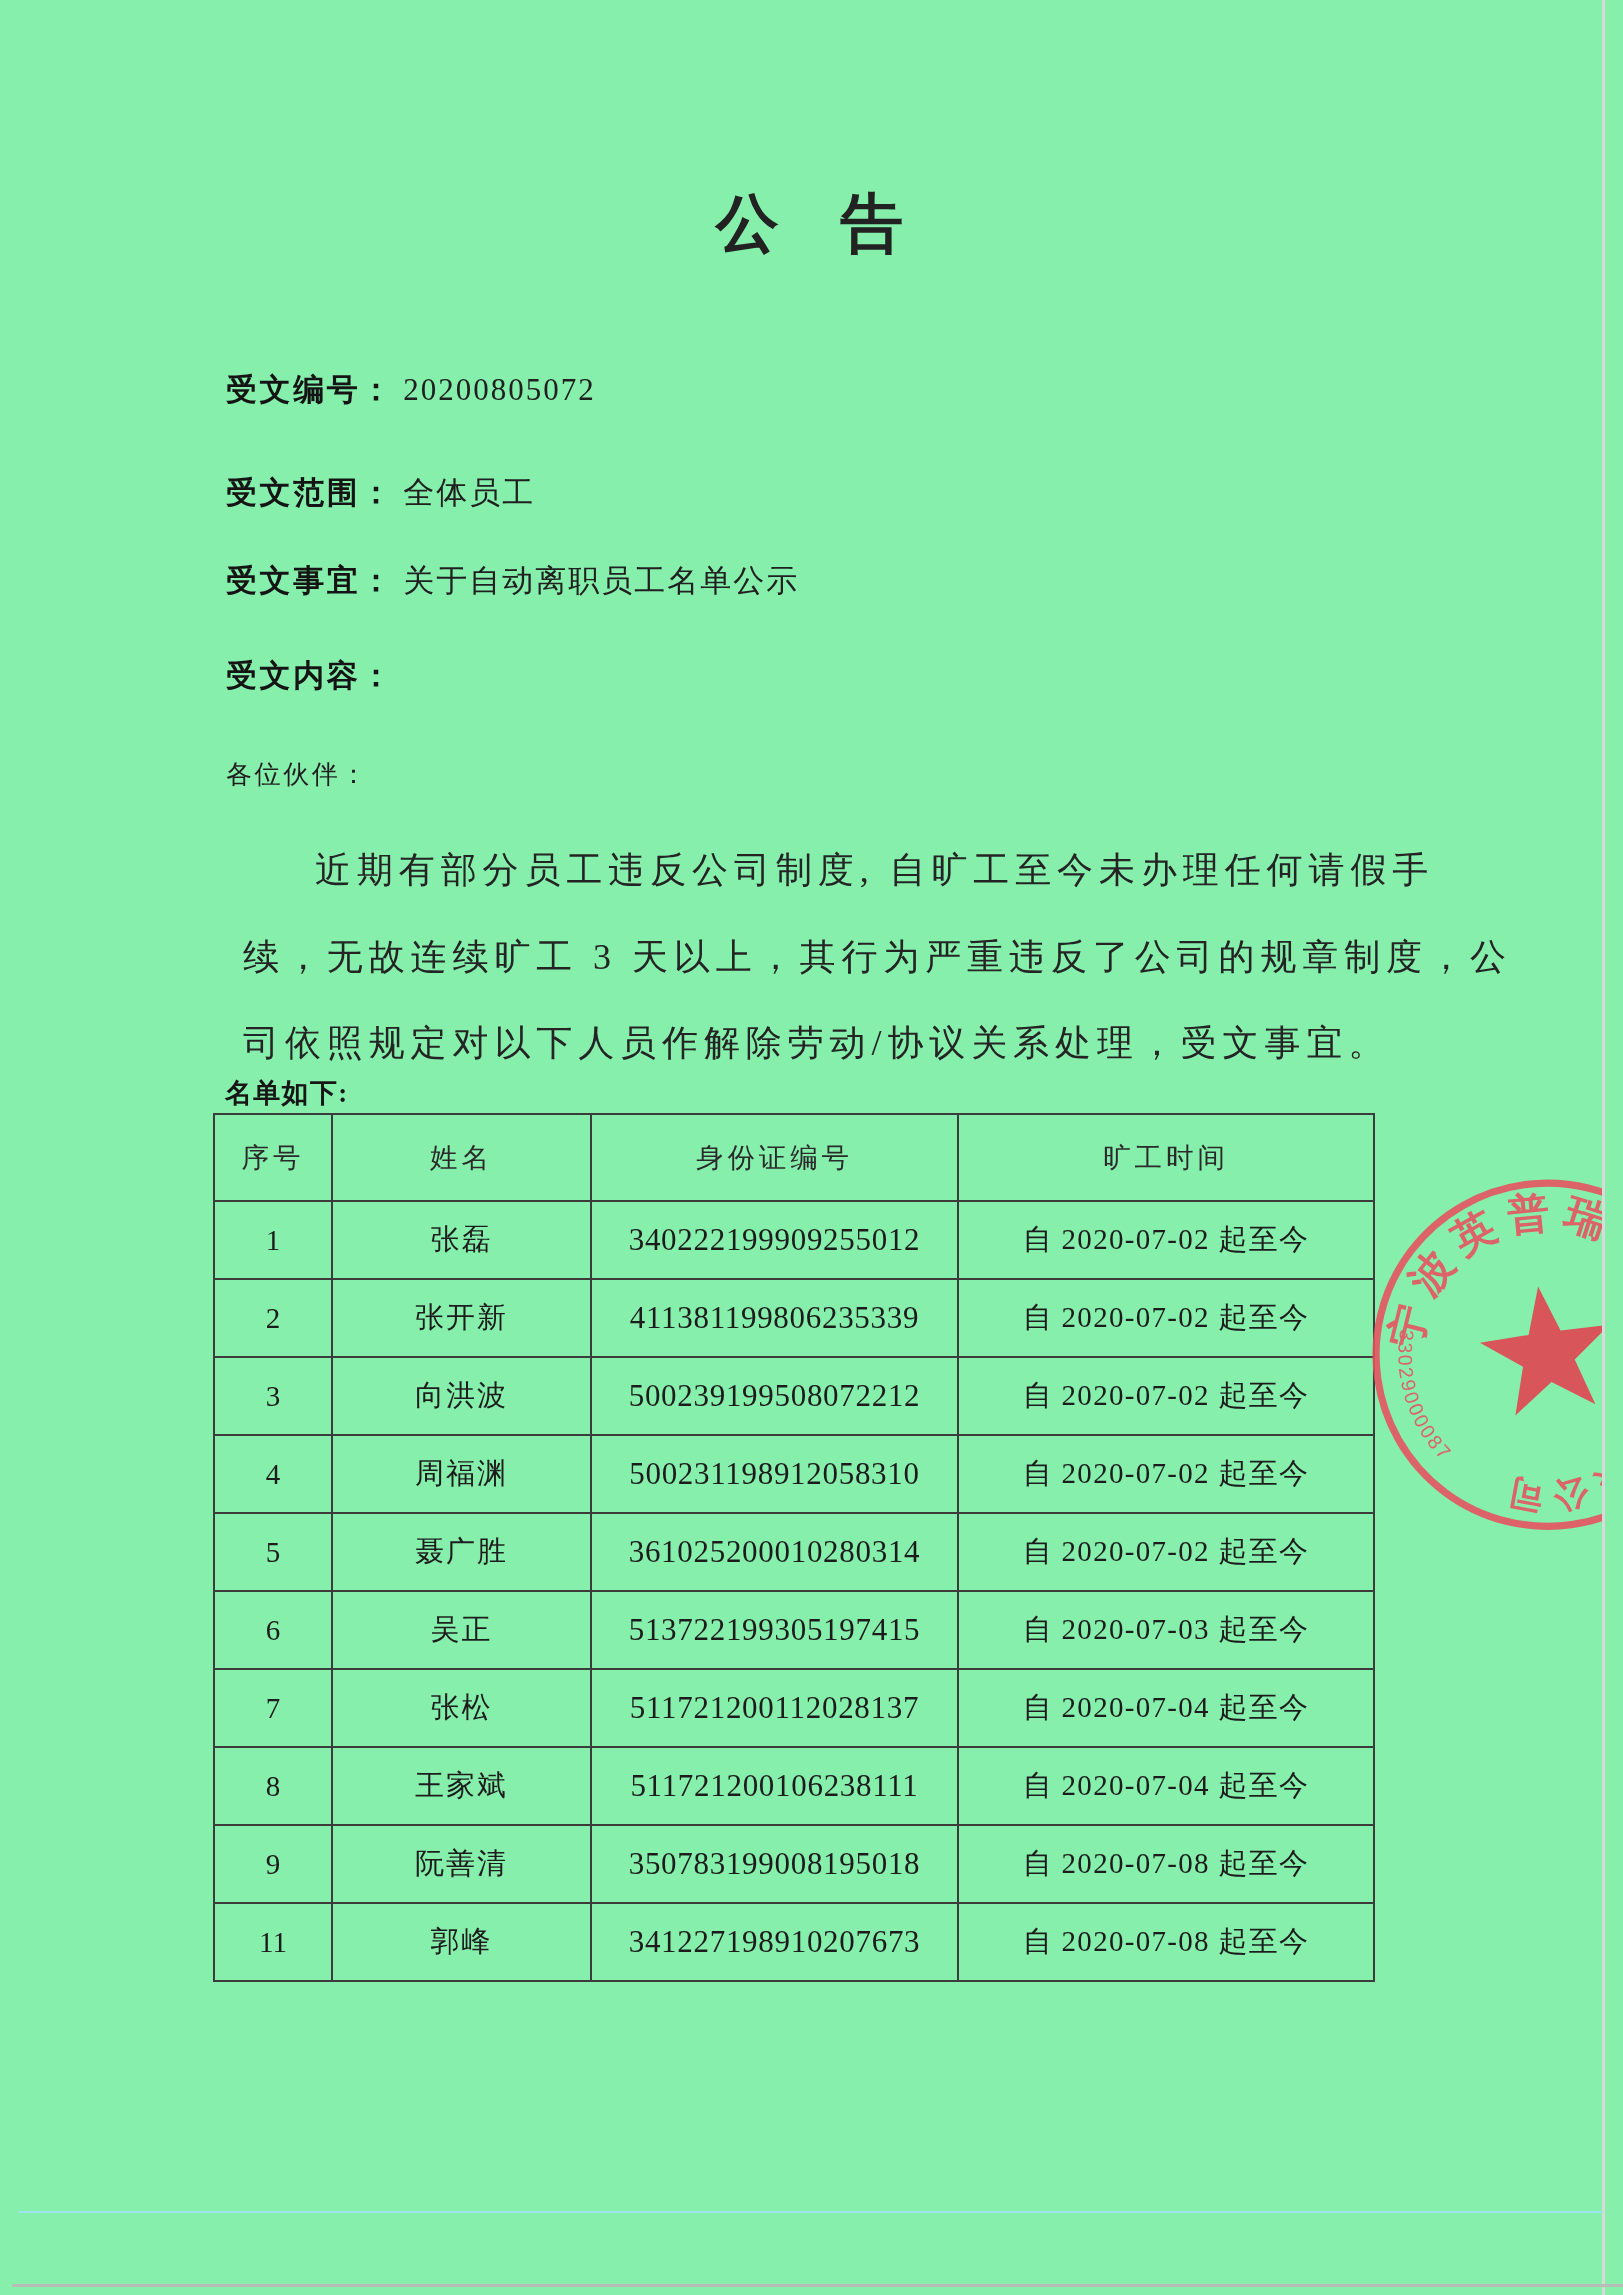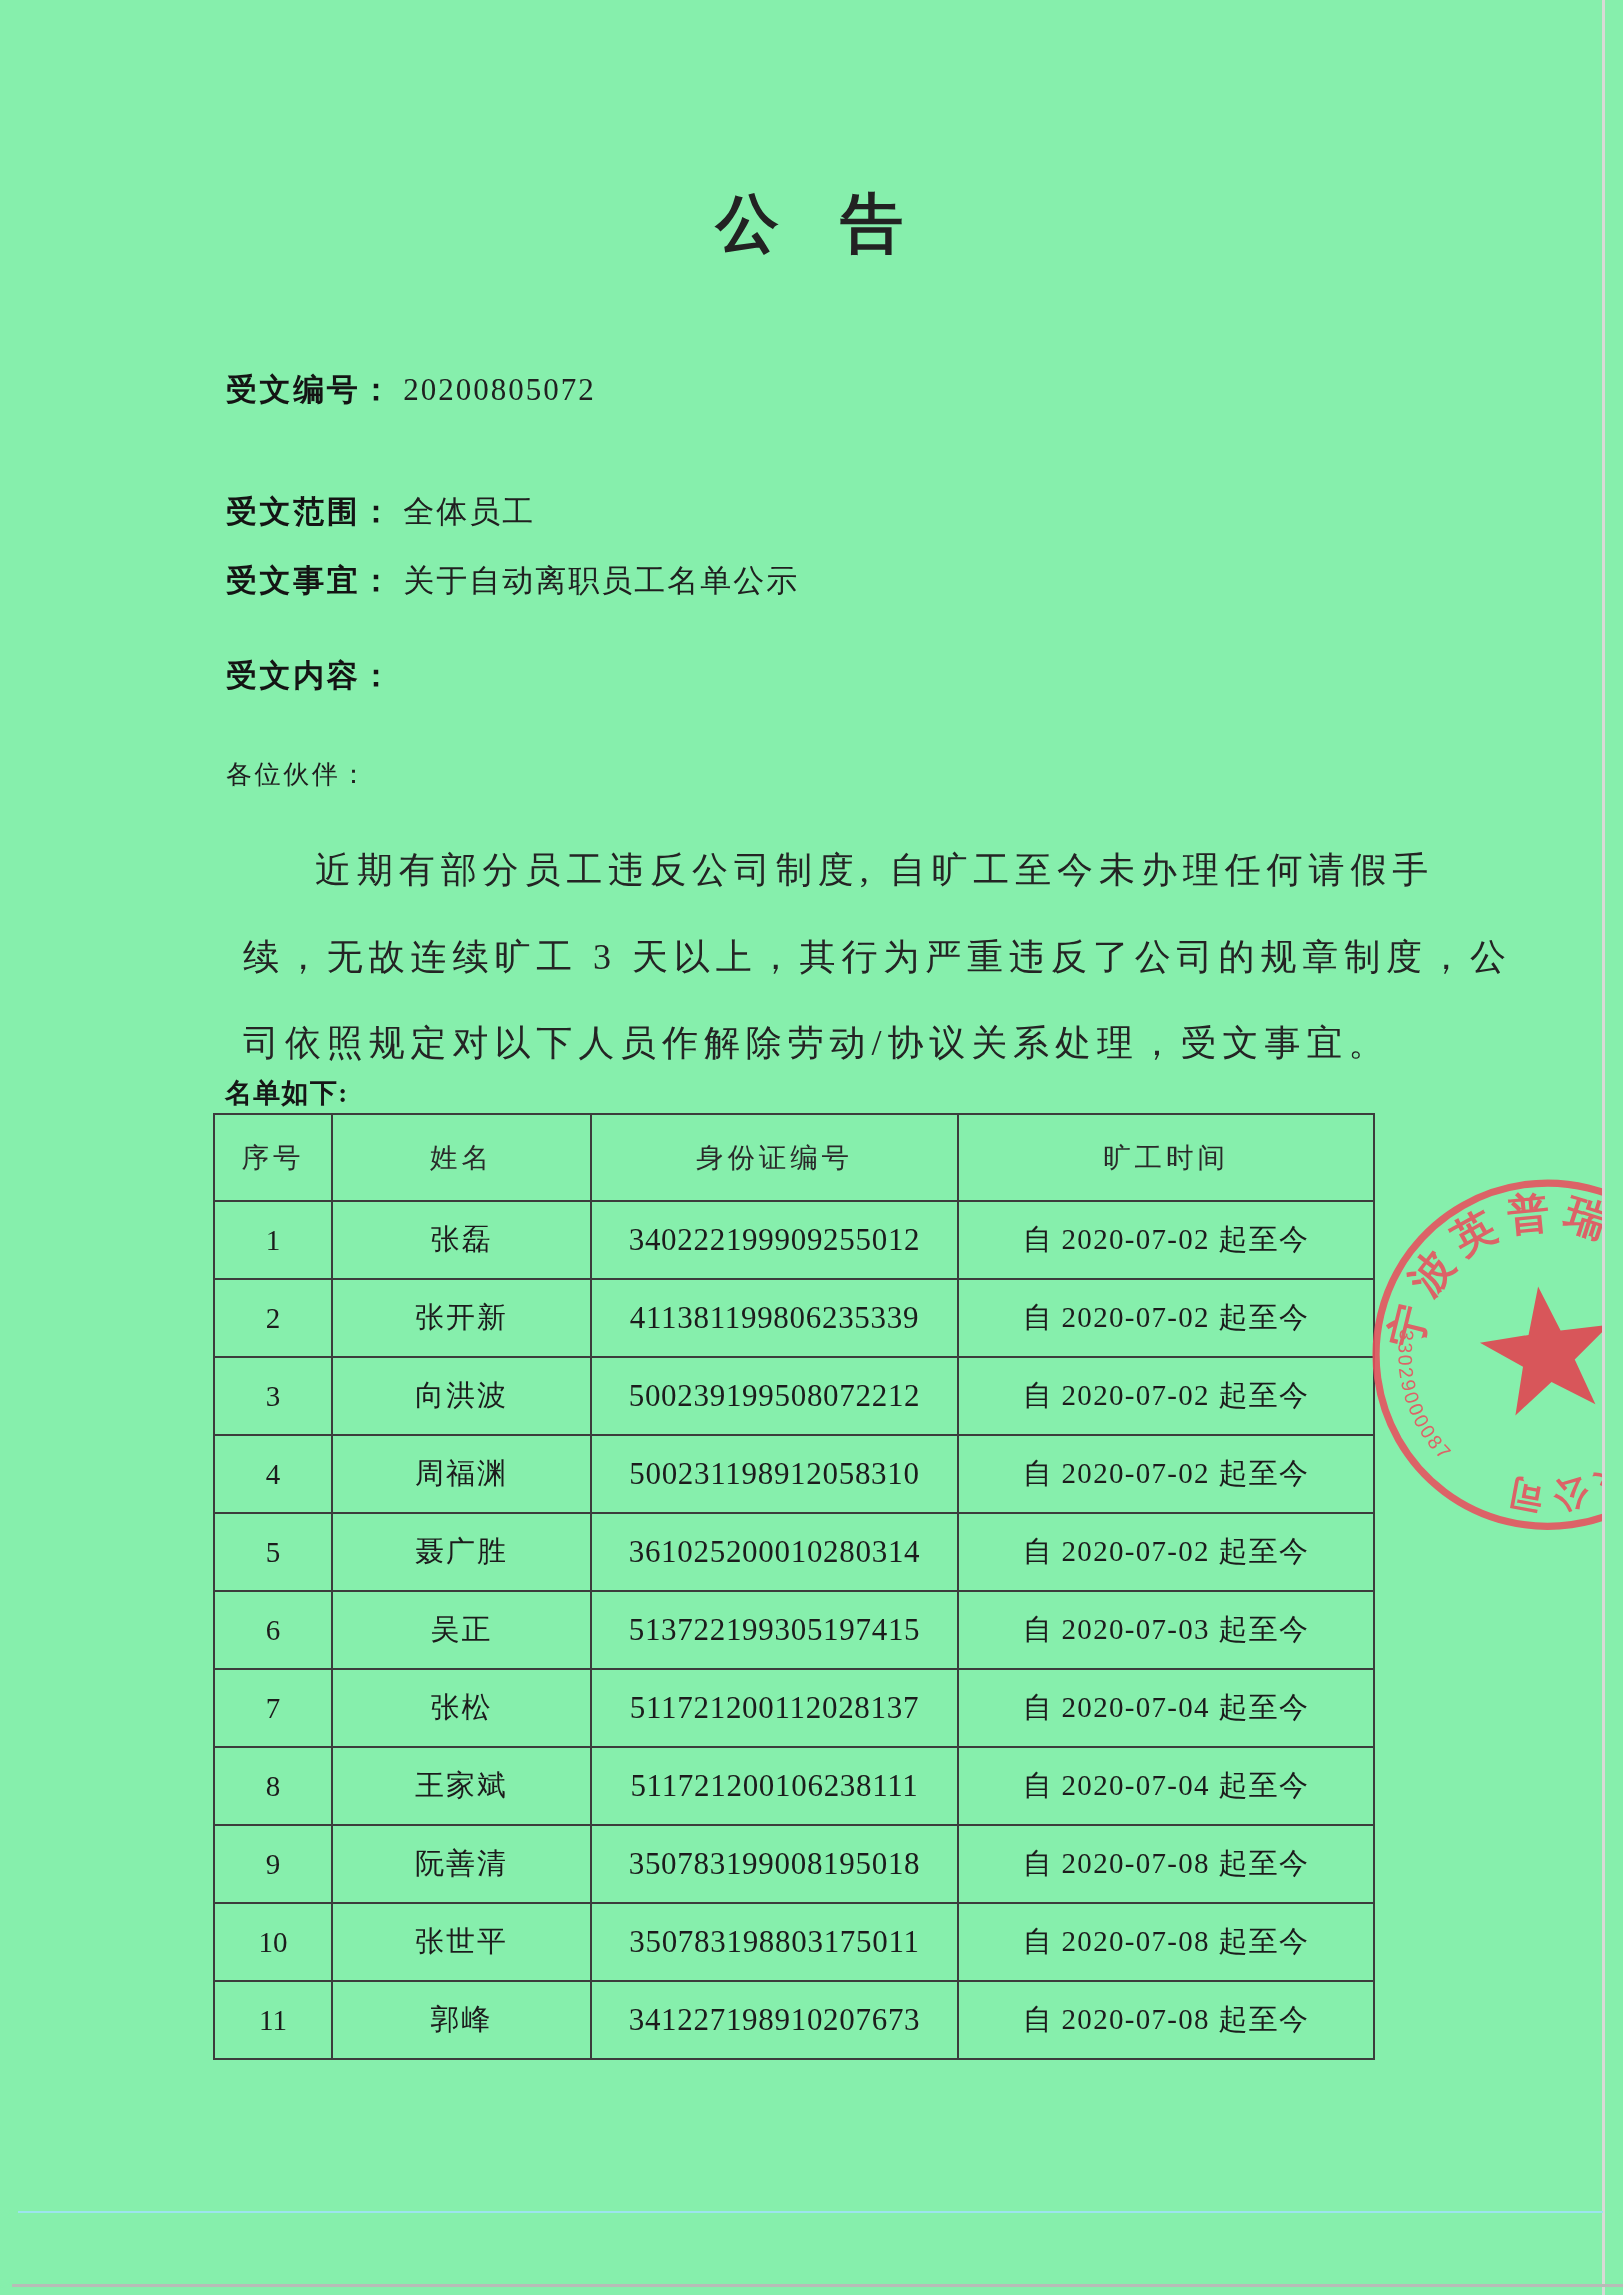--- a/index.html
+++ b/index.html
@@ -24,21 +24,21 @@
   }
   .meta-line {
     position: absolute;
     left: 226px;
     white-space: nowrap;
     font-size: 31px;
   }
   .meta-label { font-weight: 700; letter-spacing: 2.6px; color: #141414; }
   .meta-value { font-weight: 400; letter-spacing: 2px; margin-left: 9.2px; color: #202020; }
   #meta-1 { top: 369px; text-align: center; }
-  #meta-2 { top: 491px; }
+  #meta-2 { top: 472px; }
   #meta-3 { top: 560px; }
   #meta-4 { top: 655px; }
   .salutation {
     position: absolute;
     left: 226px; top: 757px;
     font-size: 26px;
     letter-spacing: 2.6px;
   }
   .para-line {
     position: absolute;
@@ -218,26 +218,20 @@
         <tr>
           <td class="col-0">8</td>
           <td class="col-1">王家斌</td>
           <td class="col-2">511721200106238111</td>
           <td class="col-3">自 2020-07-04 起至今</td>
         </tr>
         <tr>
           <td class="col-0">9</td>
           <td class="col-1">阮善清</td>
           <td class="col-2">350783199008195018</td>
-          <td class="col-3">自 2020-07-08 起至今</td>
-        </tr>
-        <tr>
-          <td class="col-0">10</td>
-          <td class="col-1">张世平</td>
-          <td class="col-2">350783198803175011</td>
           <td class="col-3">自 2020-07-08 起至今</td>
         </tr>
         <tr>
           <td class="col-0">11</td>
           <td class="col-1">郭峰</td>
           <td class="col-2">341227198910207673</td>
           <td class="col-3">自 2020-07-08 起至今</td>
         </tr>
       </tbody>
   </table>

